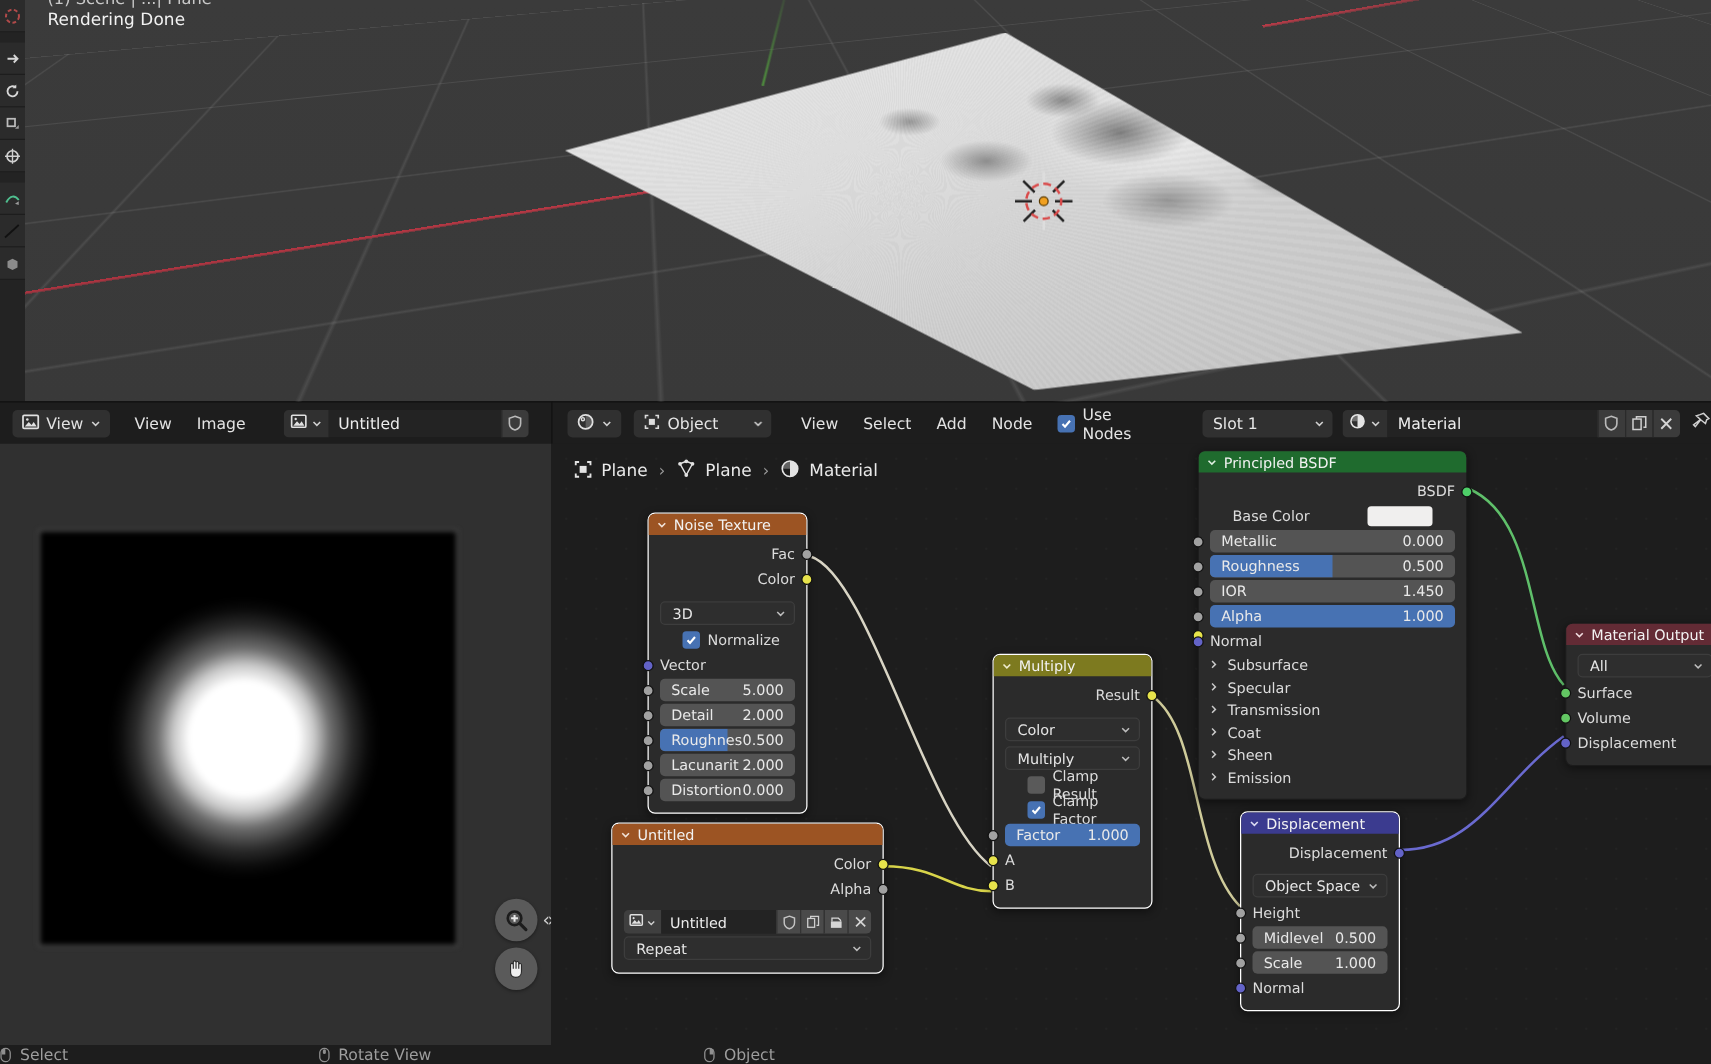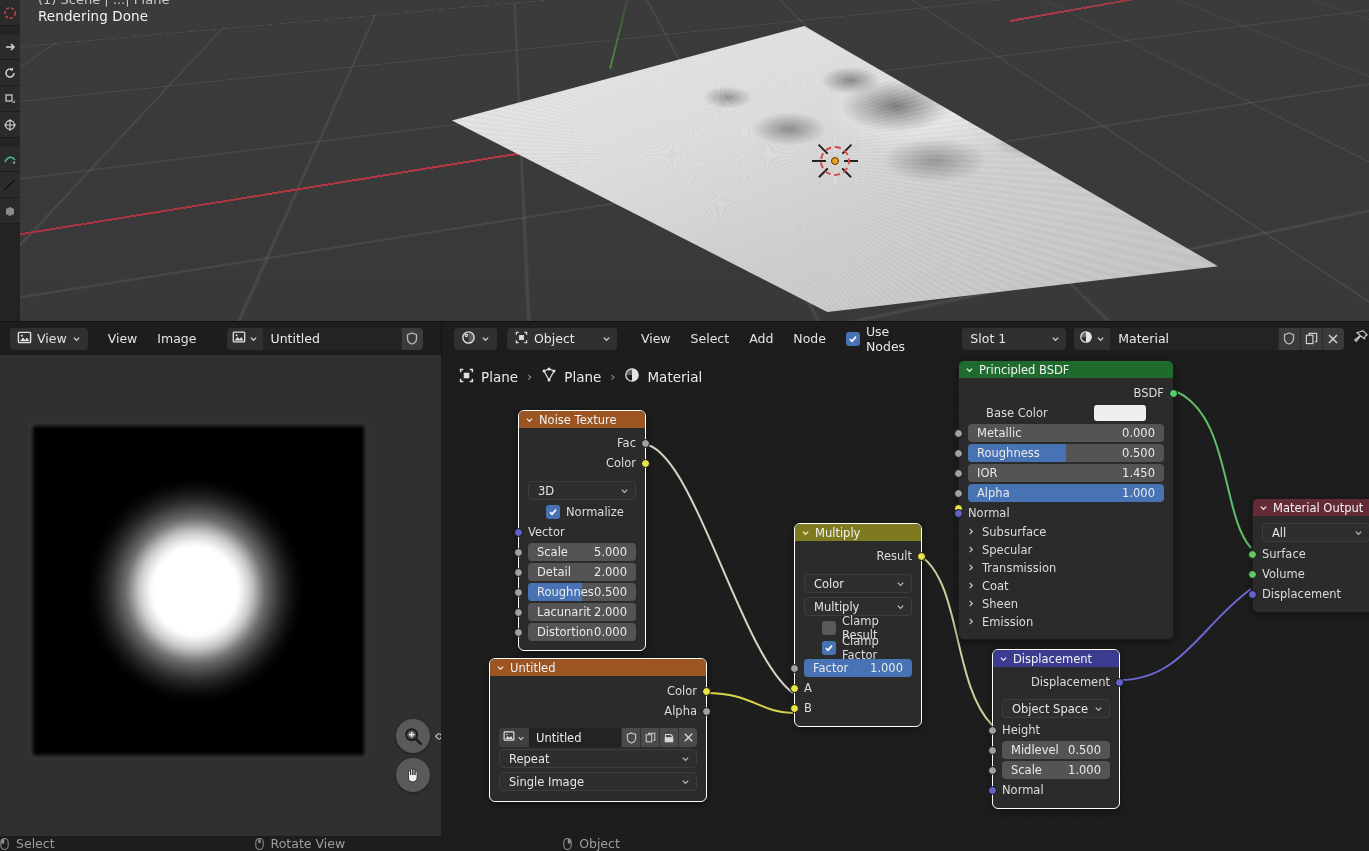--- a/index.html
+++ b/index.html
@@ -716,28 +716,20 @@
           </div>
         </div>
         <div class="ddrow">
           <div class="dd">
             <span>Repeat</span>
             <span><svg width="9" height="9" viewBox="0 0 10 10">
                   <path d="M2 4l3 3 3-3" stroke="#bdbdbd" stroke-width="1.3" fill="none"></path>
                 </svg></span>
           </div>
         </div>
-        <div class="ddrow">
-          <div class="dd">
-            <span>Single Image</span>
-            <span><svg width="9" height="9" viewBox="0 0 10 10">
-                  <path d="M2 4l3 3 3-3" stroke="#bdbdbd" stroke-width="1.3" fill="none"></path>
-                </svg></span>
-          </div>
-        </div>
       </div>
     </div>
 
     <div class="node sel" style="left:353px; top:168px; width:128px;">
       <div class="node-hdr" style="background:#7d7a1f">
         <span>
           <svg width="9" height="9" viewBox="0 0 10 10">
               <path d="M2 4l3 3 3-3" stroke="#efeccf" stroke-width="1.4" fill="none"></path>
             </svg>
         </span>

